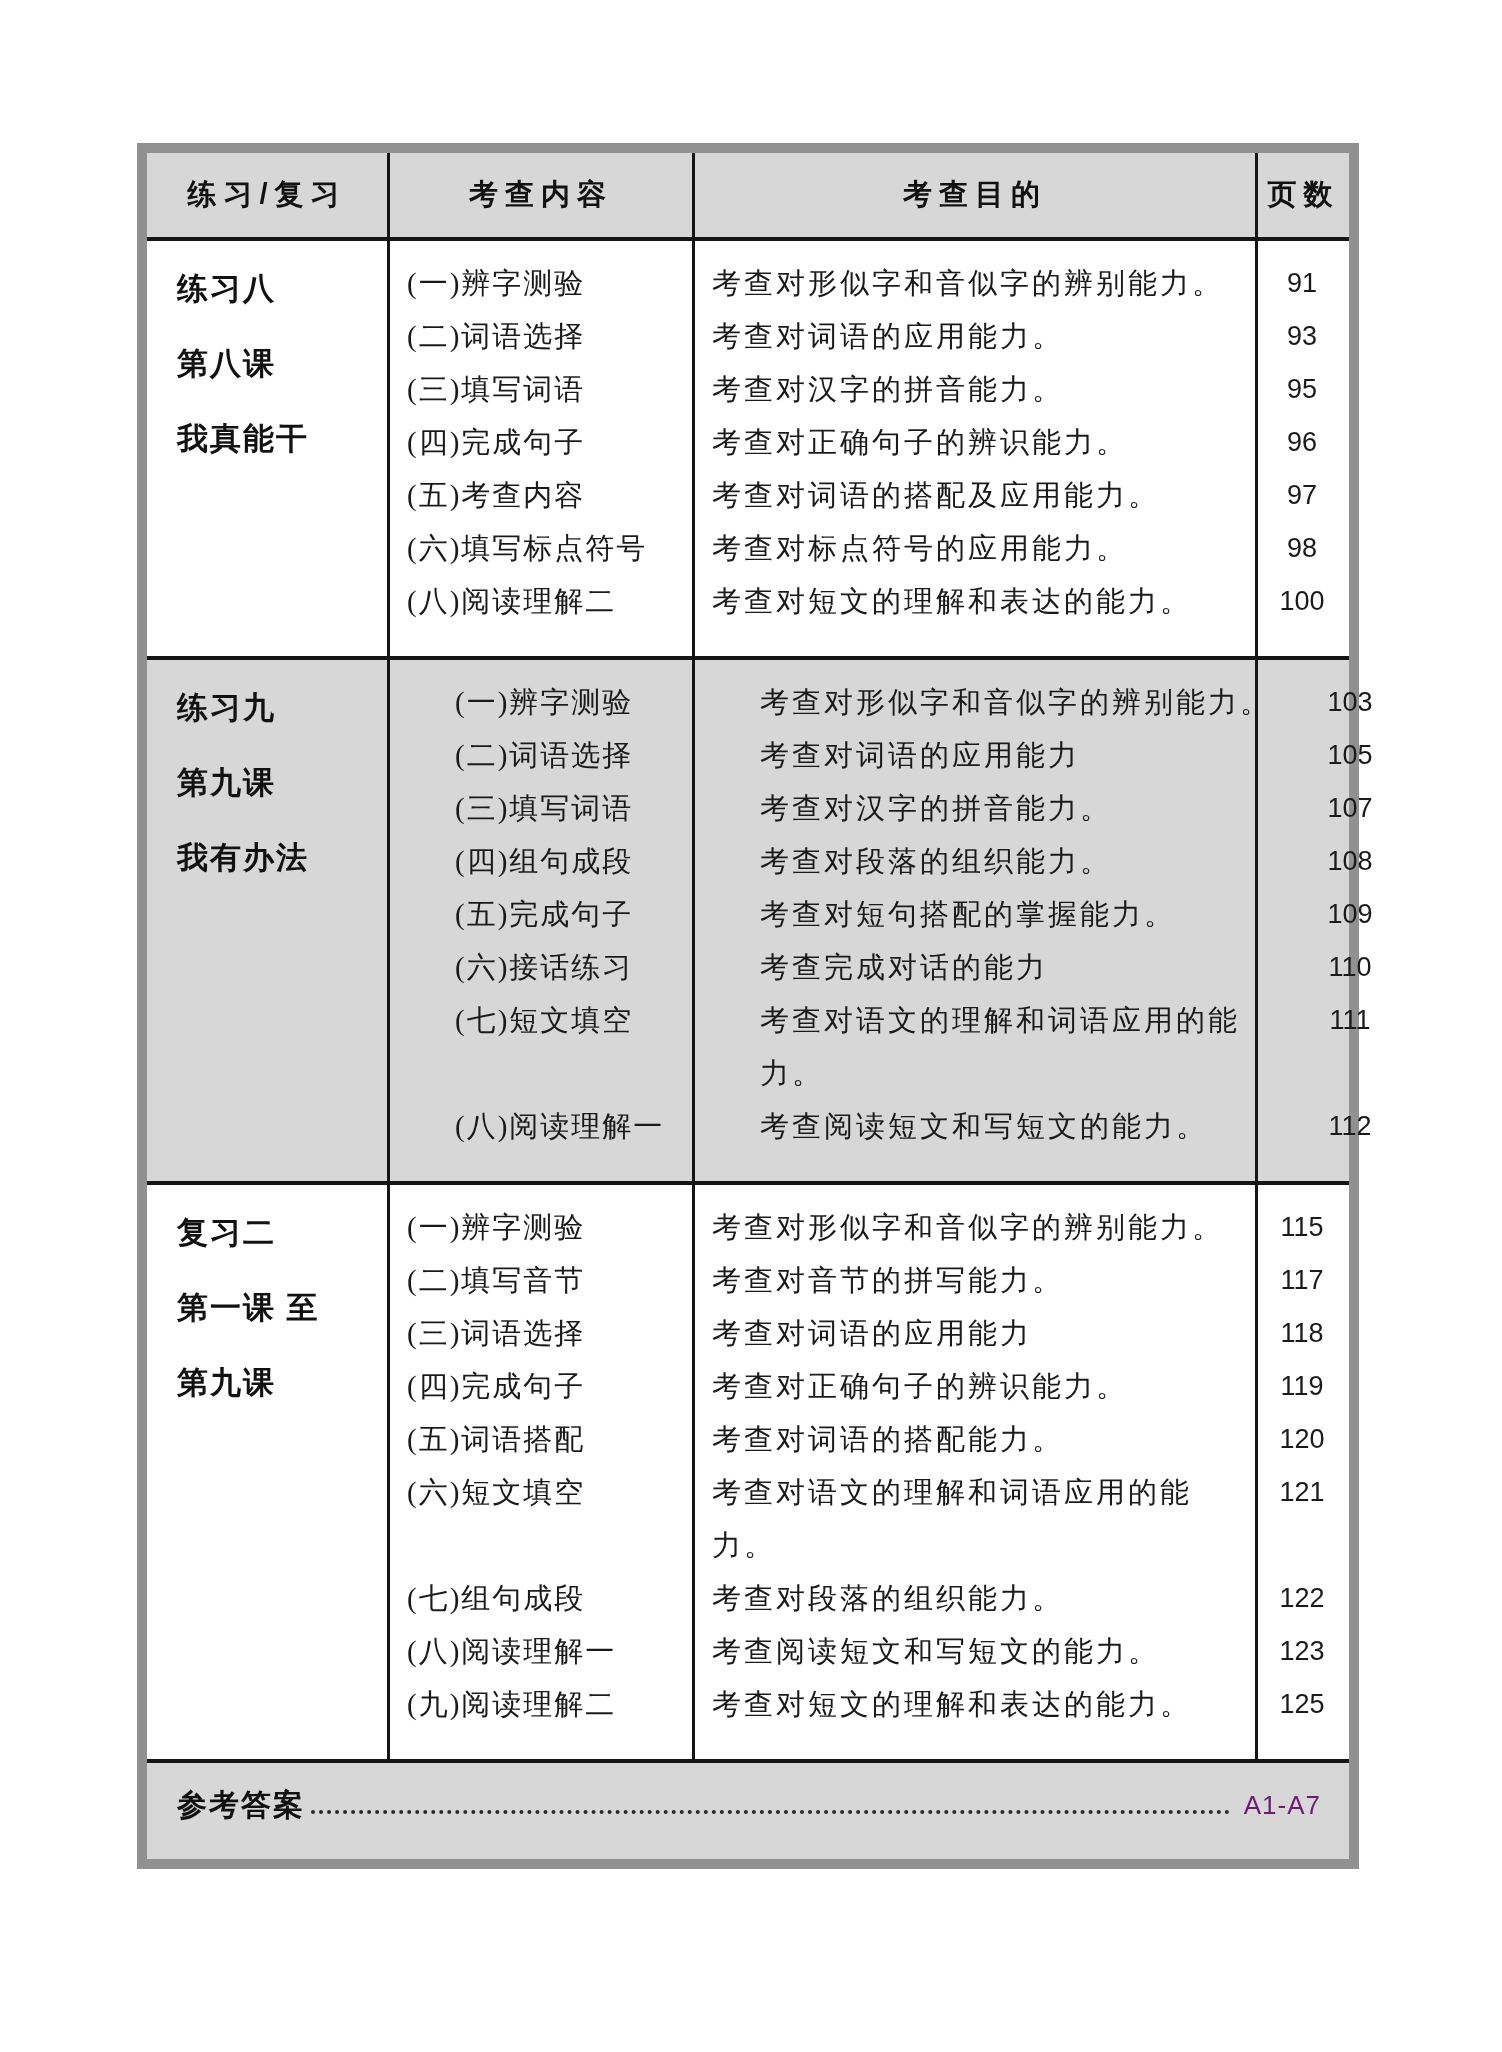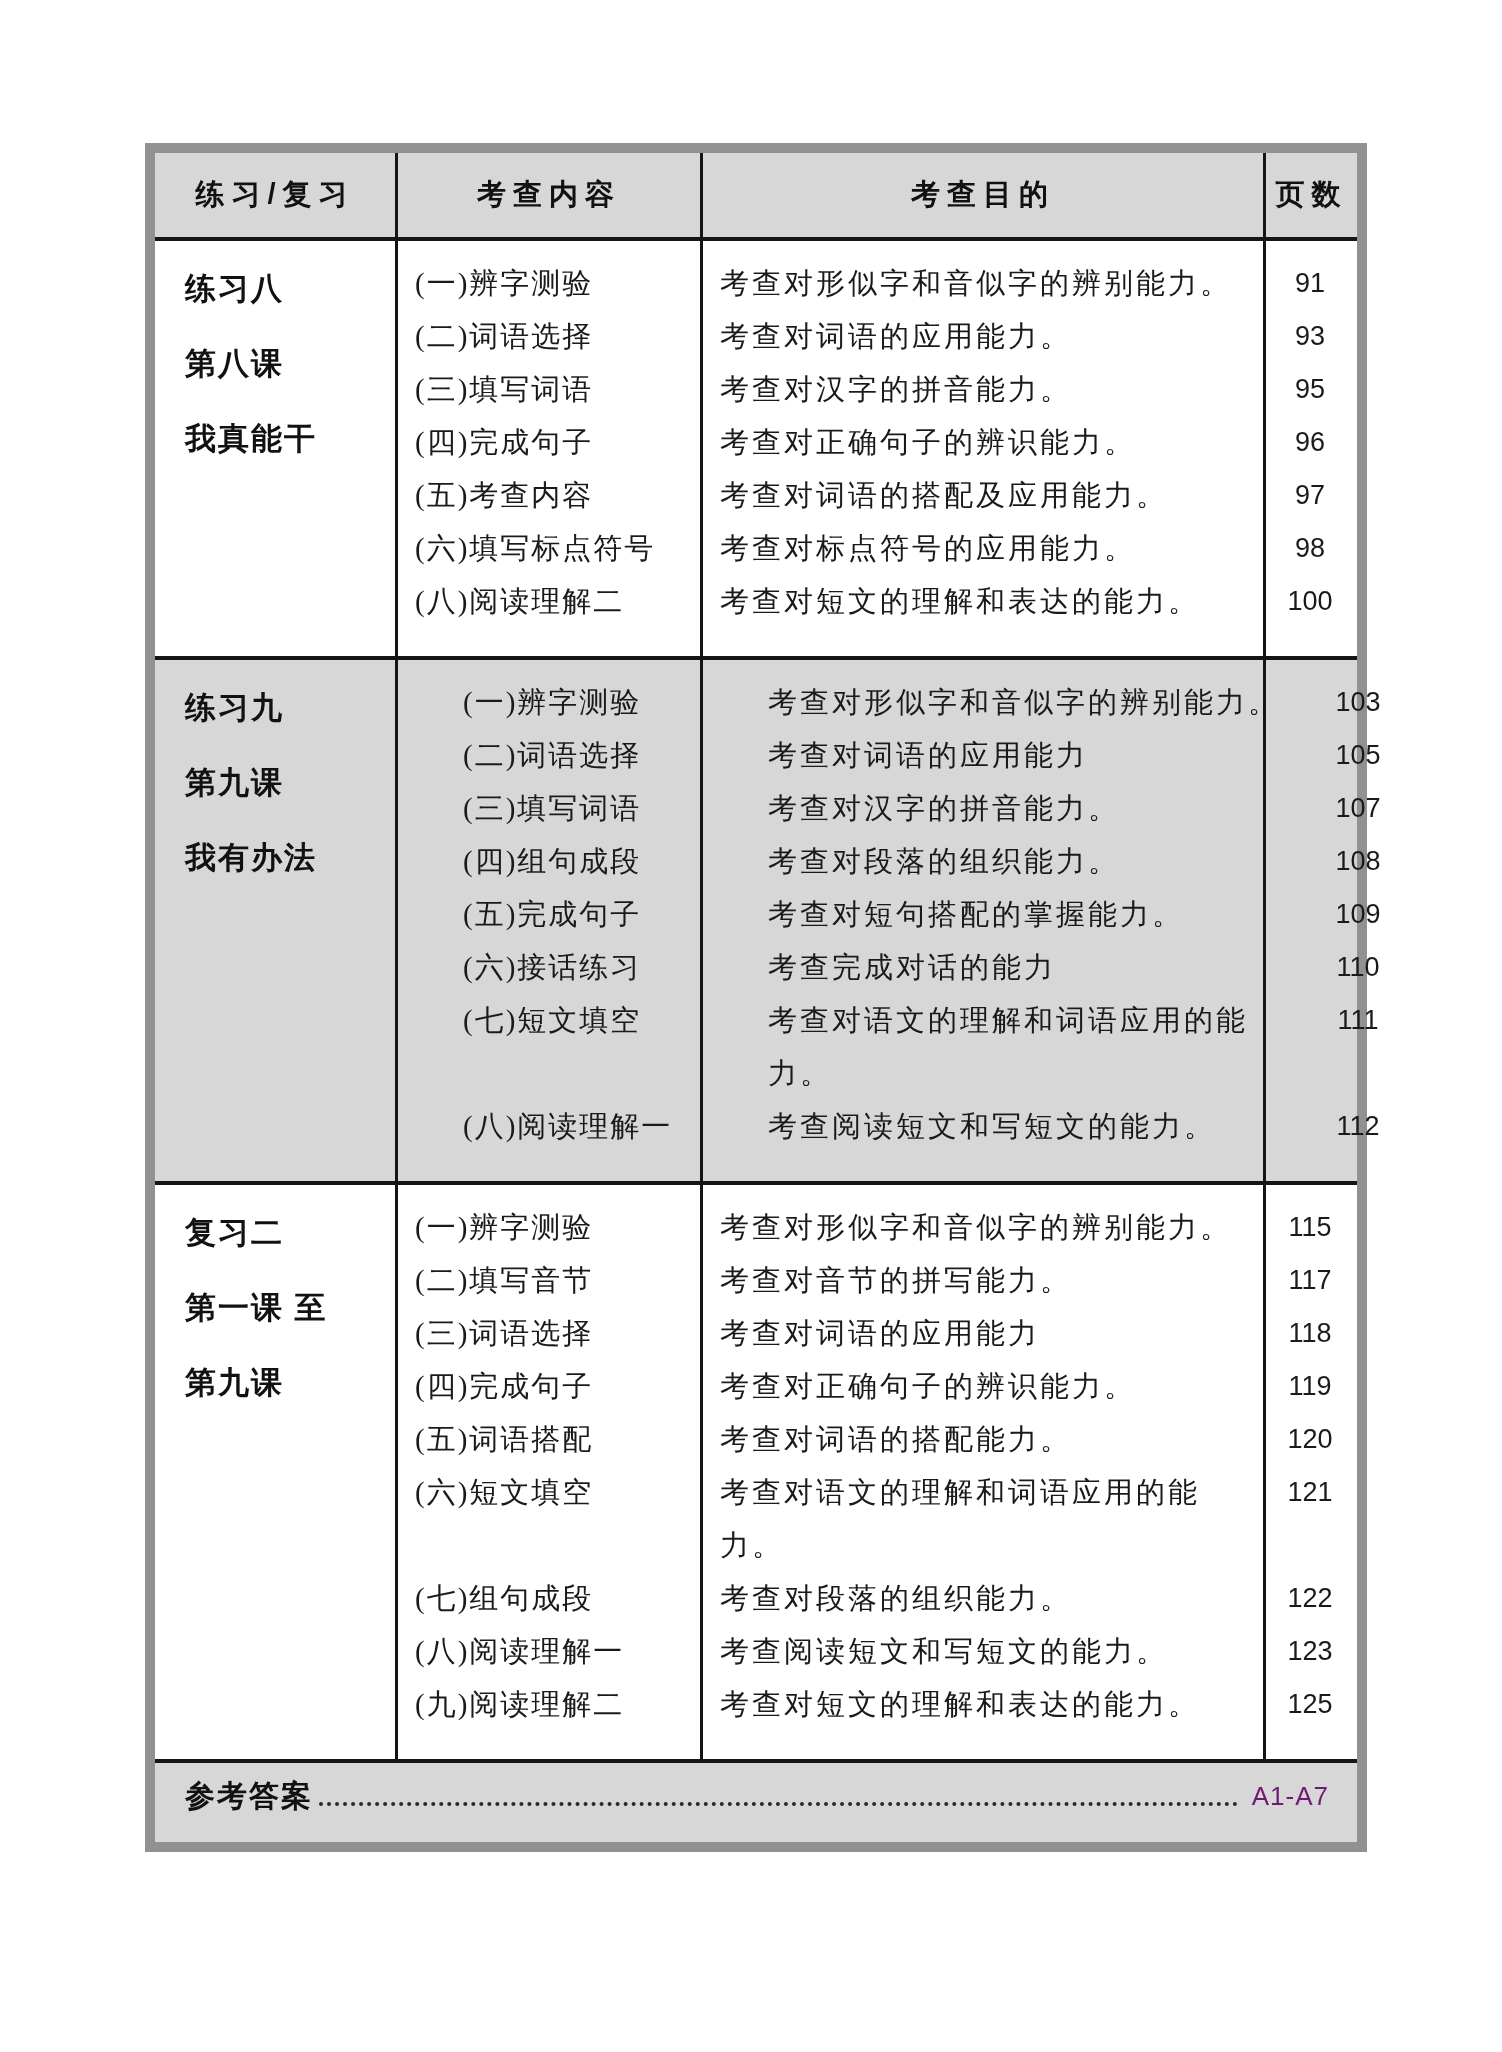--- a/index.html
+++ b/index.html
@@ -5,21 +5,21 @@
   html,body{margin:0;padding:0;background:#ffffff;}
   .page{
     position:relative;
     width:1502px;height:2052px;
     background:#ffffff;
     font-family:"Liberation Sans",sans-serif;
     color:#1a1a1a;
     overflow:hidden;
   }
   .toc-table{
-    position:absolute;left:145px;top:143px;
+    position:absolute;left:137px;top:143px;
     width:1222px;
     box-sizing:border-box;
     border:10px solid #919191;
     background:#ffffff;
   }
   
   .header-row{
     display:grid;
     grid-template-columns:240px 305px 563px 94px;
     height:84px;
@@ -79,21 +79,21 @@
     white-space:pre-wrap;
   }
   .cell-page{
     text-align:center;
     font-size:27px;
     line-height:53px;
     font-family:"Liberation Sans",sans-serif;
   }
   
   .footer-row{
-    height:79px;
+    height:96px;
     background:#d7d7d7;
     display:flex;align-items:center;
     padding:0 28px 12px 30px;
     box-sizing:border-box;
   }
   .footer-label{
     font-size:30px;font-weight:bold;letter-spacing:2px;color:#111;
     flex:0 0 auto;
   }
   .footer-leader{

